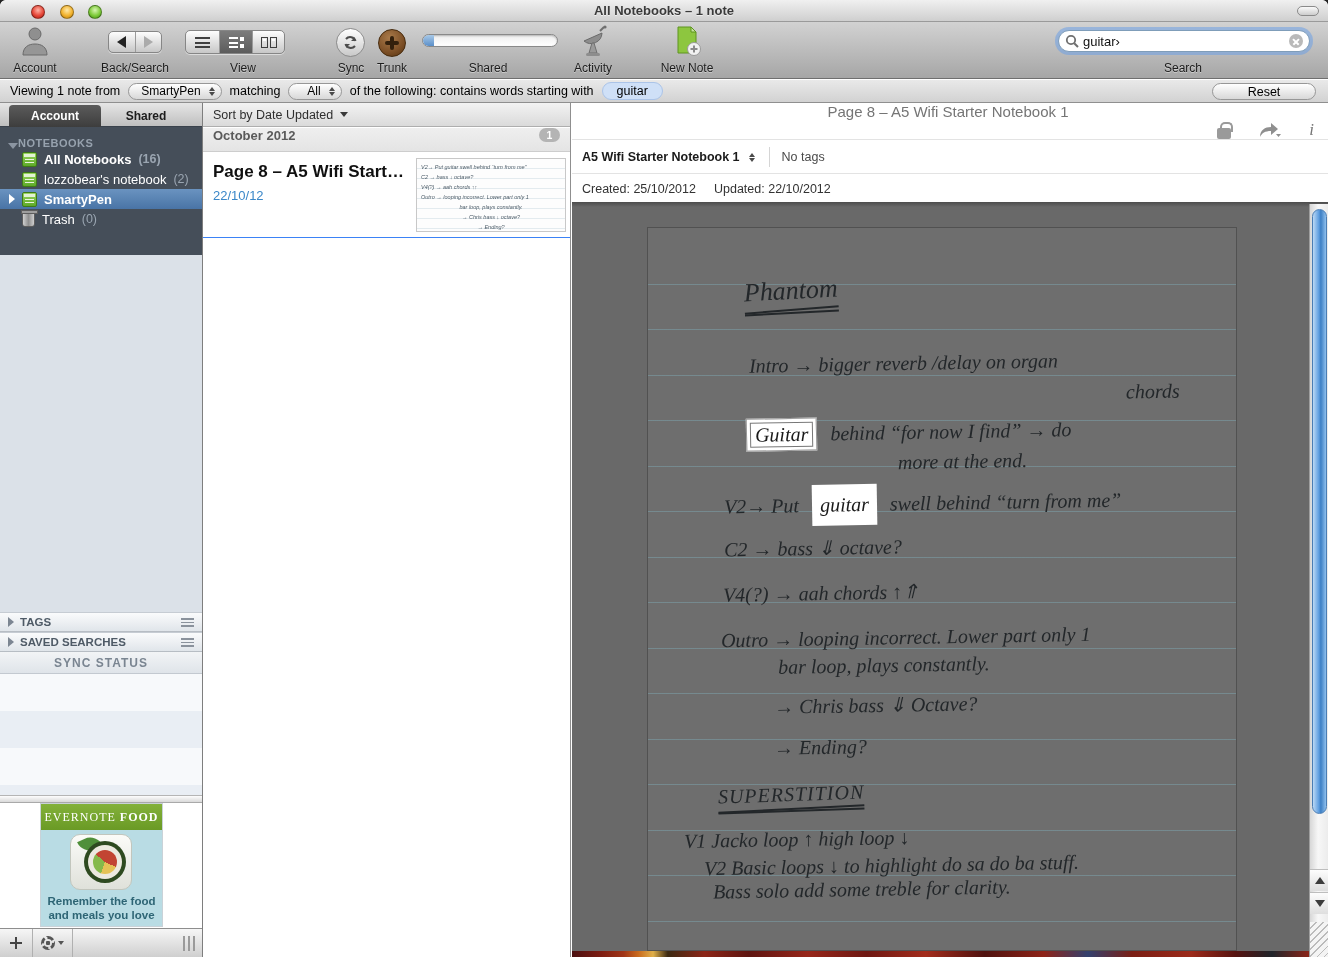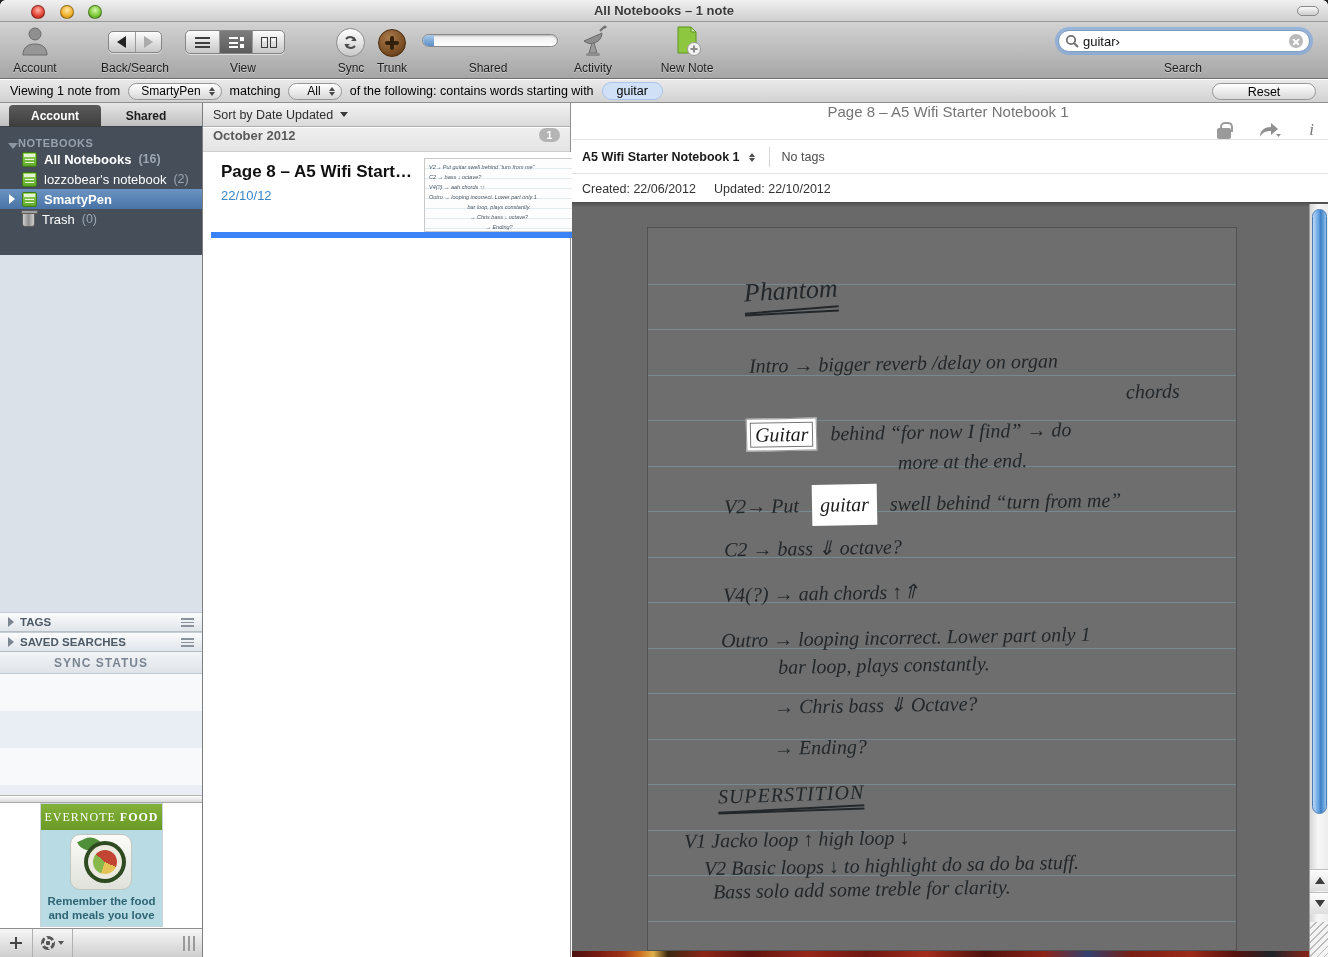--- a/index.html
+++ b/index.html
@@ -145,21 +145,21 @@
   .notelist{position:absolute;left:203px;top:103px;width:368px;height:854px;background:#fff;border-right:1px solid #8f8f8f;}
   .sort-header{position:absolute;left:0;top:0;width:100%;height:24px;background:linear-gradient(#f3f3f3,#dadada);
                border-bottom:1px solid #aeaeae;display:flex;align-items:center;padding-left:10px;gap:7px;
                font-size:12.5px;color:#2e2e2e;}
   .tri-dn-dark{width:0;height:0;border-left:4.5px solid transparent;border-right:4.5px solid transparent;border-top:5.5px solid #3a3a3a;}
   .group-header{position:absolute;left:0;top:25px;width:100%;height:24px;background:linear-gradient(#efefef,#e4e4e4);
                 border-bottom:1px solid #cdcdcd;display:flex;padding:0 10px;}
   .group-header b{font-size:13px;color:#5a5a5a;}
   .count-badge{margin-left:auto;min-width:21px;height:14px;border-radius:7px;background:#b4b4b4;color:#fff;
                font-size:10.5px;font-weight:bold;text-align:center;line-height:14px;}
-  .note-item{position:absolute;left:8px;top:49px;width:100%;height:86px;background:#fff;border-bottom:6px solid #3b82f6;}
+  .note-item{position:absolute;left:0;top:49px;width:100%;height:86px;background:#fff;border-bottom:1px solid #3b82f6;}
   .note-item .ttl{position:absolute;left:10px;top:10px;font-size:17px;font-weight:bold;color:#101010;}
   .note-item .dt{position:absolute;left:10px;top:36px;font-size:13px;color:#3a87c8;}
   .thumb{position:absolute;right:4px;top:6px;width:150px;height:74px;background:#fdfdfd;border:1px solid #c8c8c8;
          padding:3px 4px;overflow:hidden;
          background-image:repeating-linear-gradient(180deg,transparent 0 9px,#e3ebef 9px 10px);}
   .thumb div{font-size:5.5px;line-height:10px;color:#4a5a66;font-style:italic;white-space:nowrap;}
 
   
   .notepanel{position:absolute;left:572px;top:103px;width:756px;height:854px;background:#fff;}
   .np-row1{position:absolute;left:0;top:0;width:100%;height:37px;border-bottom:1px solid #e3e3e3;
@@ -470,21 +470,21 @@
         <span>A5 Wifi Starter Notebook 1</span>
         <span class="updown">
             <i class="u"></i>
             <i class="d"></i>
           </span>
       </span>
       <span class="np-div"></span>
       <span class="np-tags">No tags</span>
     </div>
     <div class="np-row3">
-      <span>Created: 22/06/2012</span>
+      <span>Created: 25/10/2012</span>
       <span>Updated: 22/10/2012</span>
     </div>
 
     <div class="np-content">
       <div class="paper">
         <div class="rules"></div>
 
         <div class="hw hw-title" style="left:96px;top:48px;">Phantom</div>
 
         <div class="hw" style="left:101px;top:124px;">Intro → bigger reverb /delay on organ</div>

